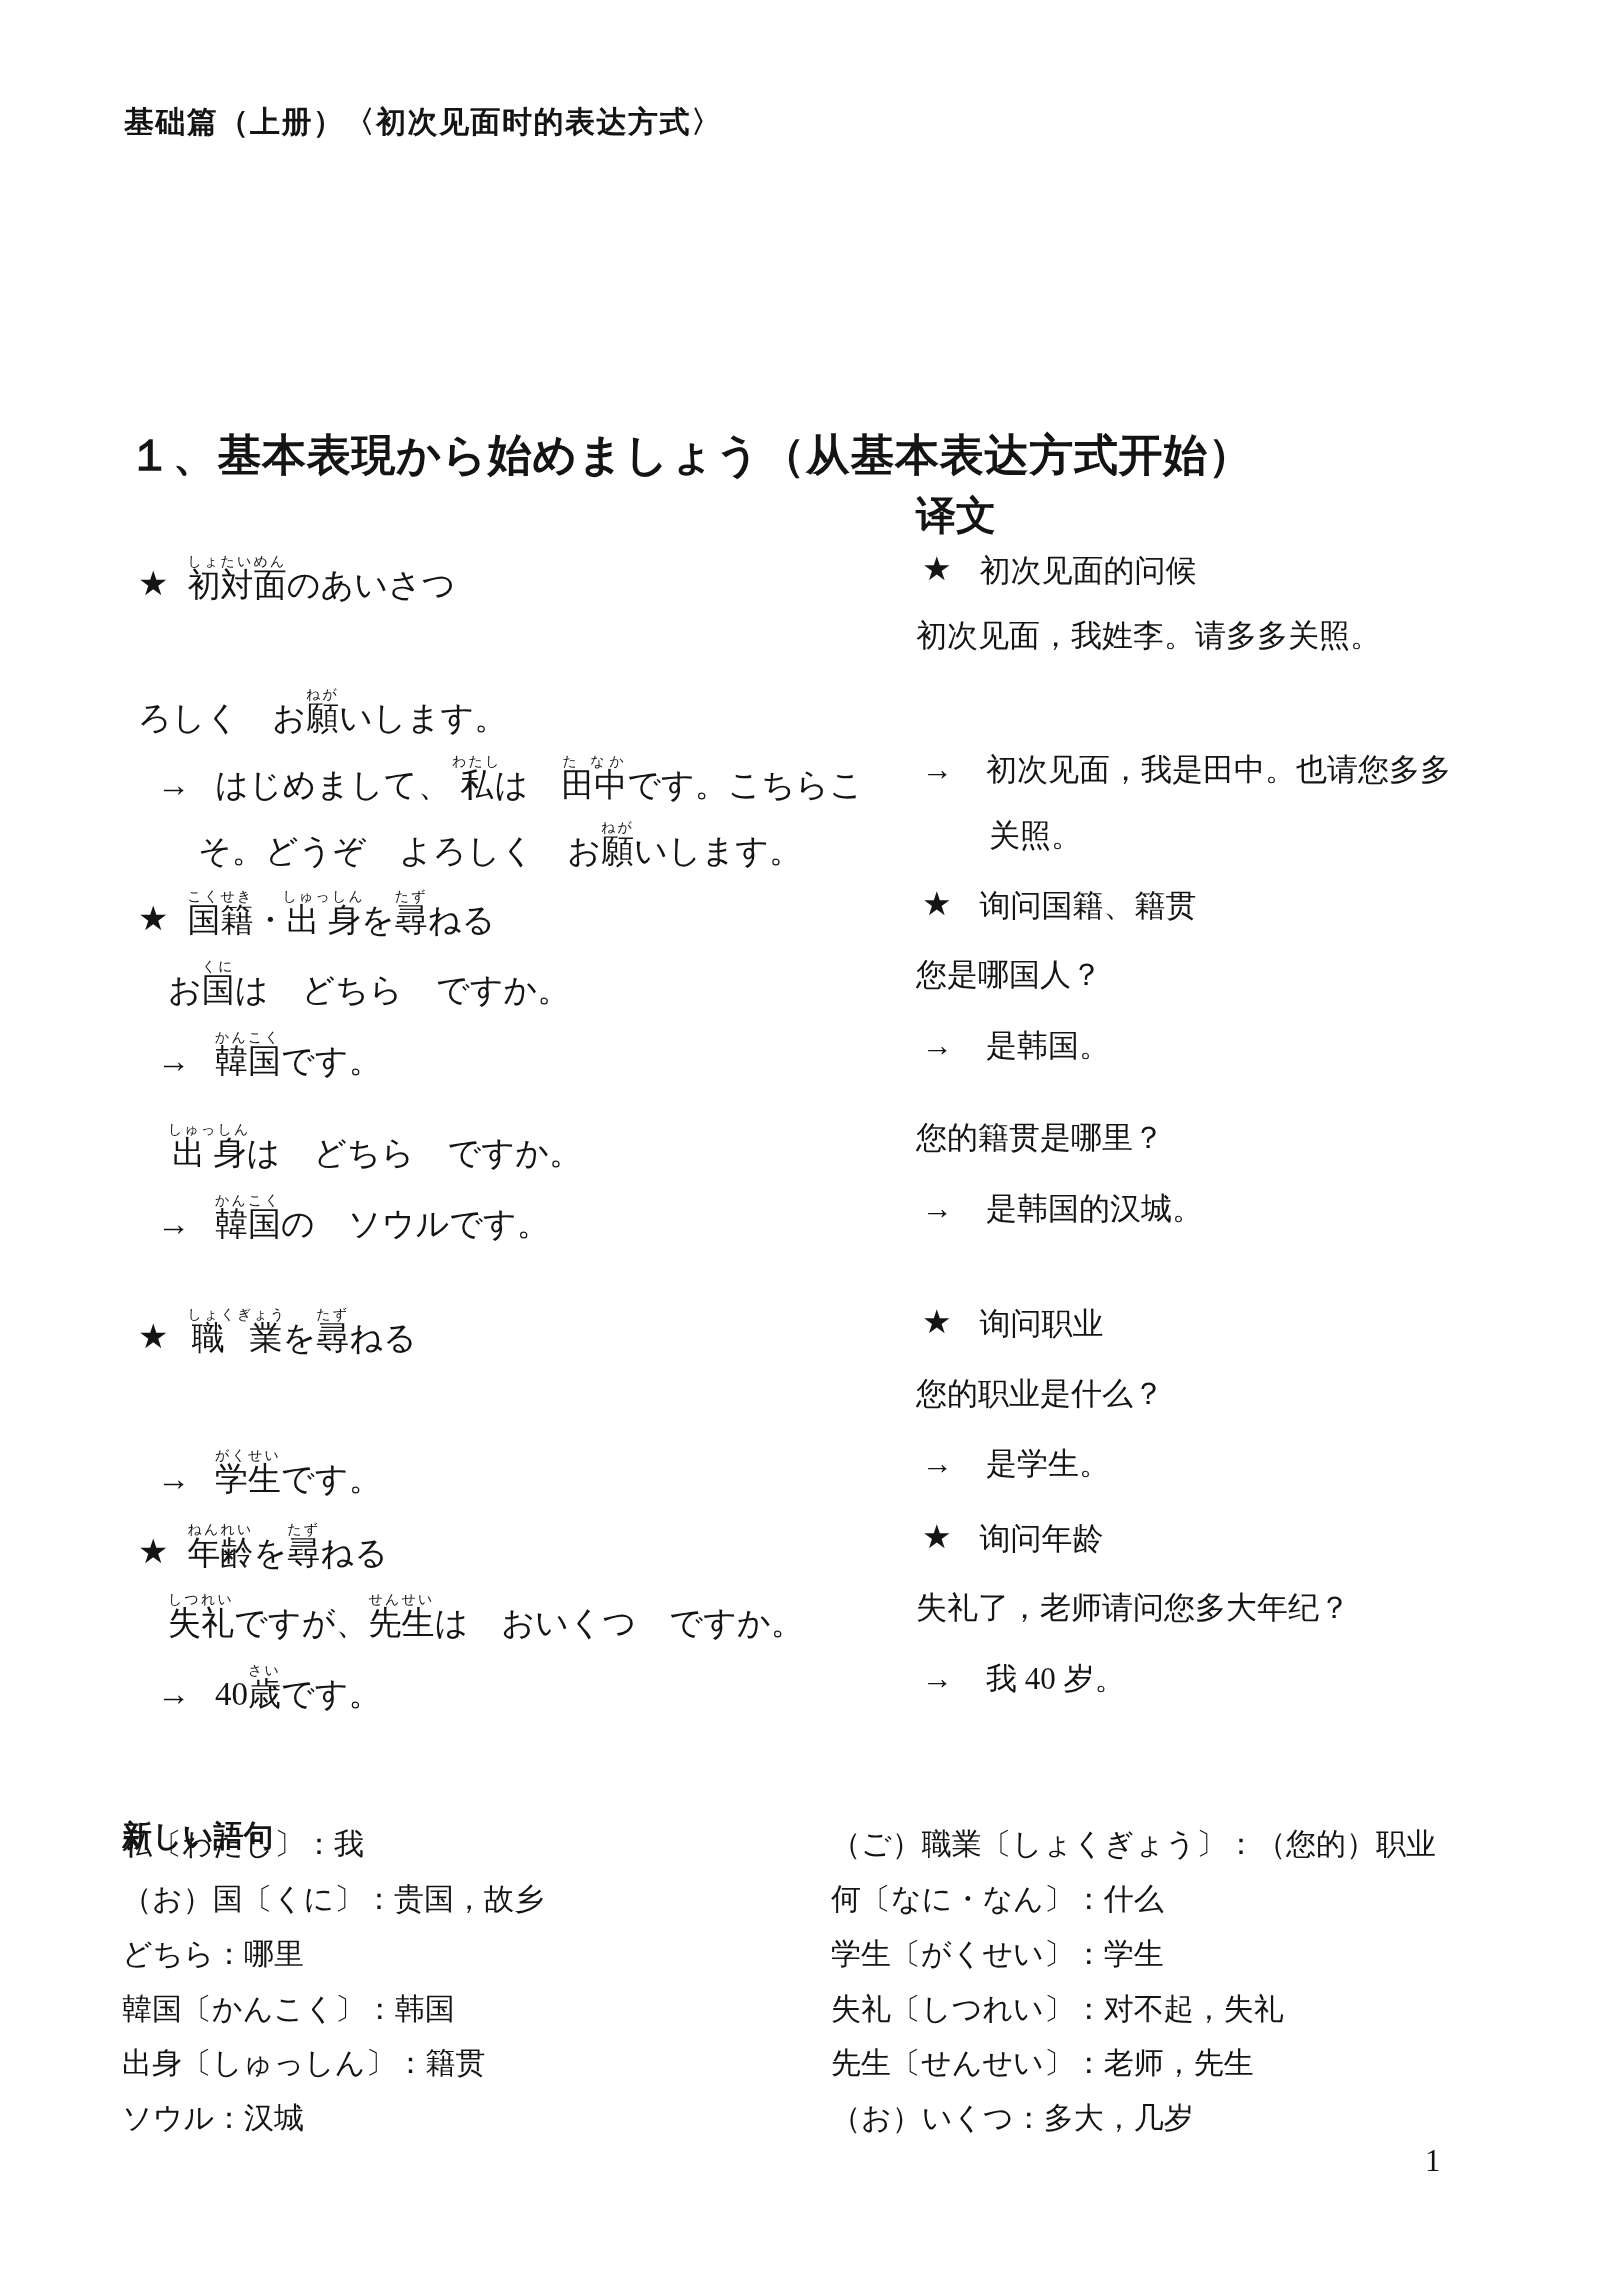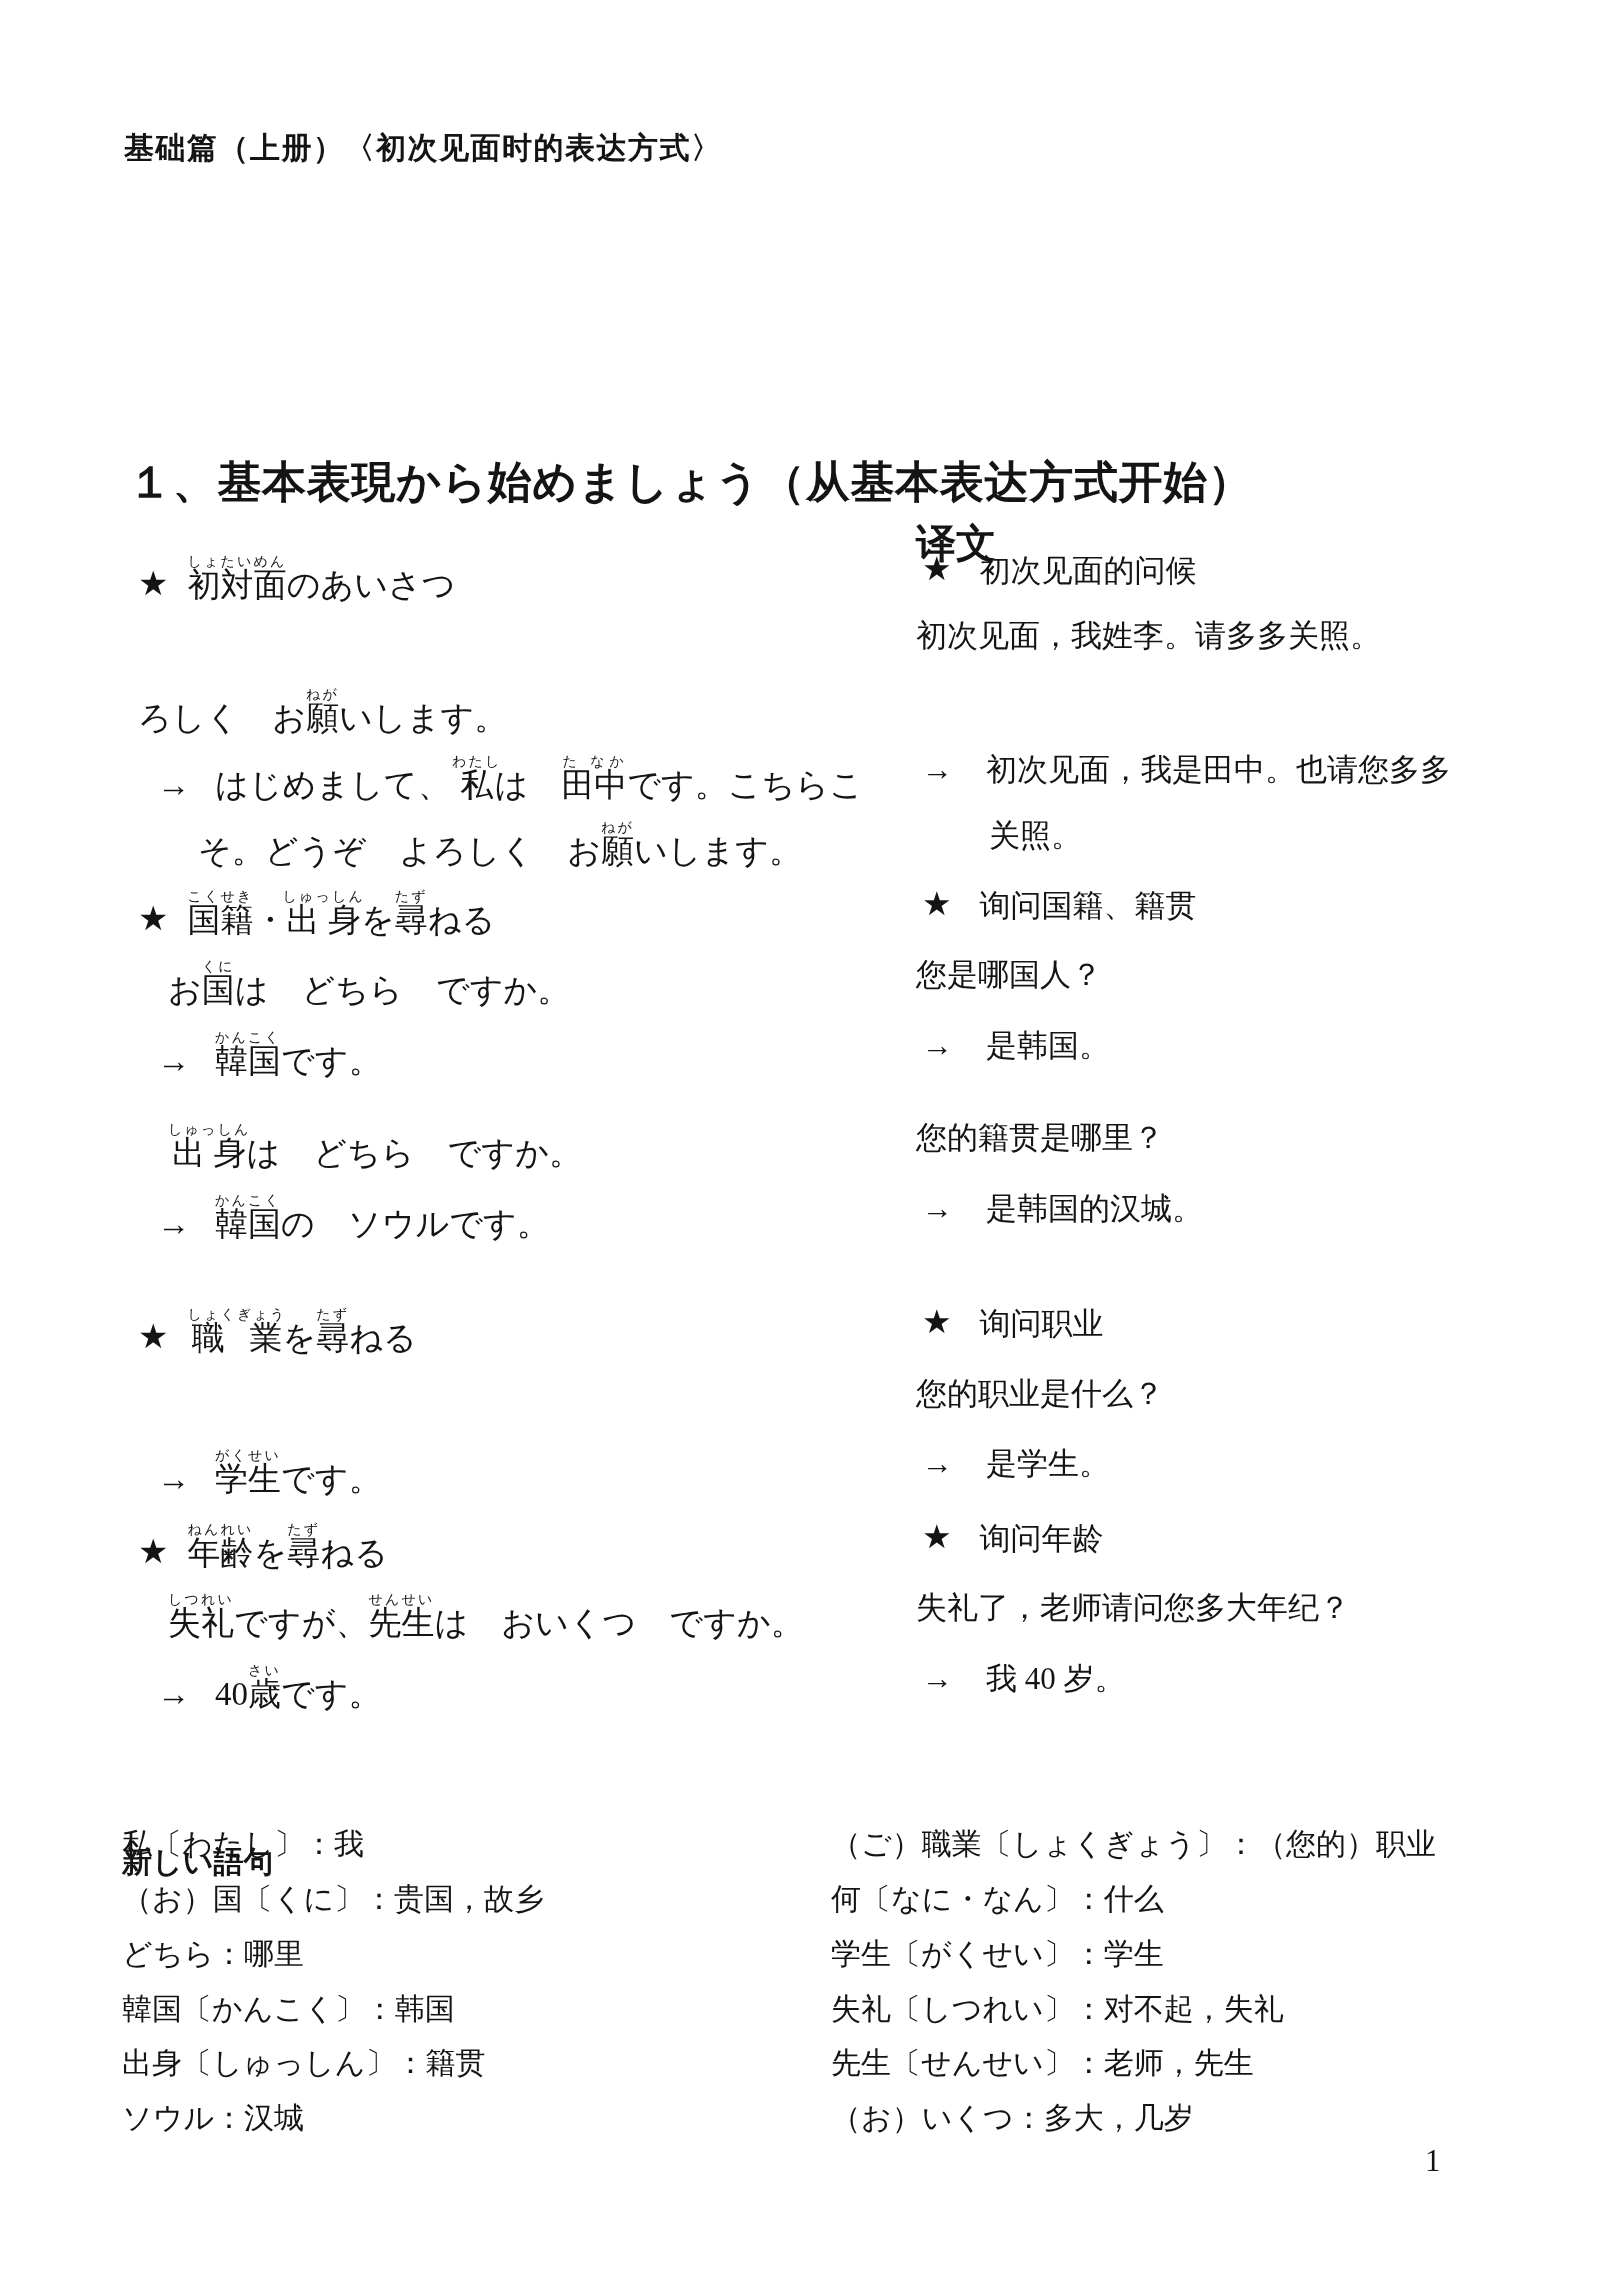--- a/index.html
+++ b/index.html
@@ -9,23 +9,22 @@
     background:#ffffff;
     color:#141414;
     font-family:"Liberation Serif","DejaVu Serif",serif;
     overflow:hidden;
   }
   .line { position:absolute; line-height:1; white-space:nowrap; }
   .jp   { font-size:33px;margin-left:16px; }
   .cn   { font-size:31px; }
   .vocab { font-size:30px; }
   .bold-head {
-    font-family:Liberation Sans, sans-serif;
+    font-family:Liberation Mono, monospace;
     font-weight:bold;
-    margin-top:24px;
   }
   .header  { top:109px; left:124px; font-size:30px; letter-spacing:1.5px; }
   .title   { top:247px; left:0; width:100%; text-align:center; font-size:59px; letter-spacing:4.4px; }
   .section { top:436px; left:128px; font-size:44px; letter-spacing:0.7px; }
   .trans-head { top:499px; left:916px; font-size:40px; }
   .vocab-head { top:1823px; left:122px; font-size:30px; }
   ruby { ruby-position: over; }
   rt { font-size:14px; letter-spacing:2.2px; font-weight:normal; }
   .star  { display:inline-block; font-size:34px; margin-right:19px; transform:translateY(-1.5px); }
   .cn .star  { font-size:33px; margin-right:28px; }

